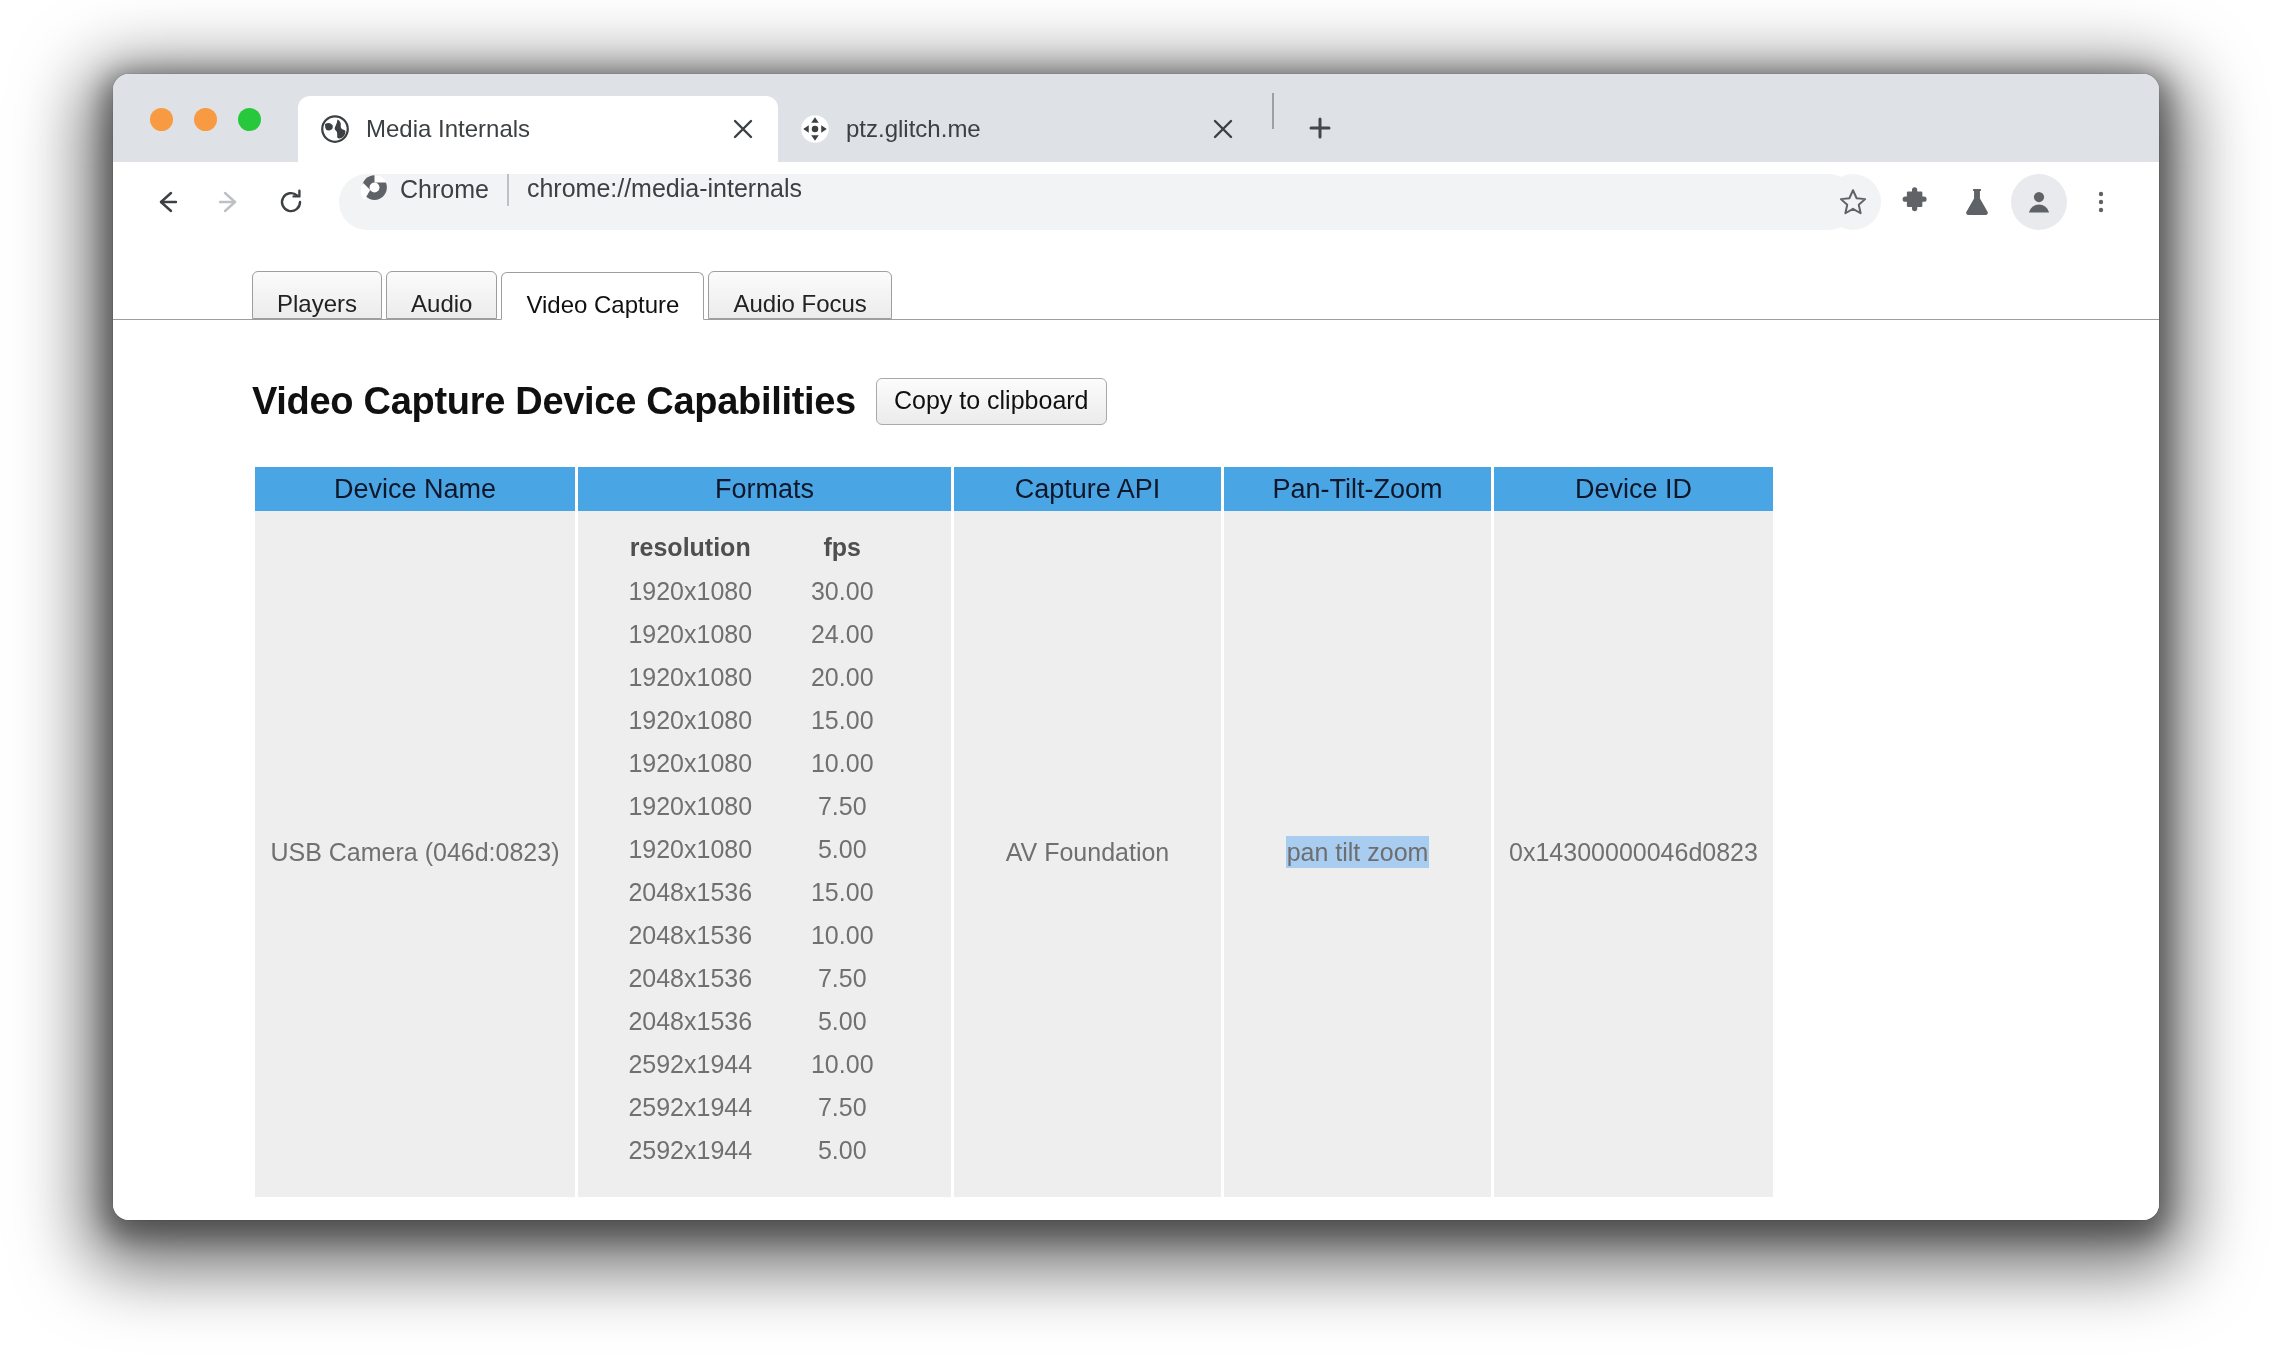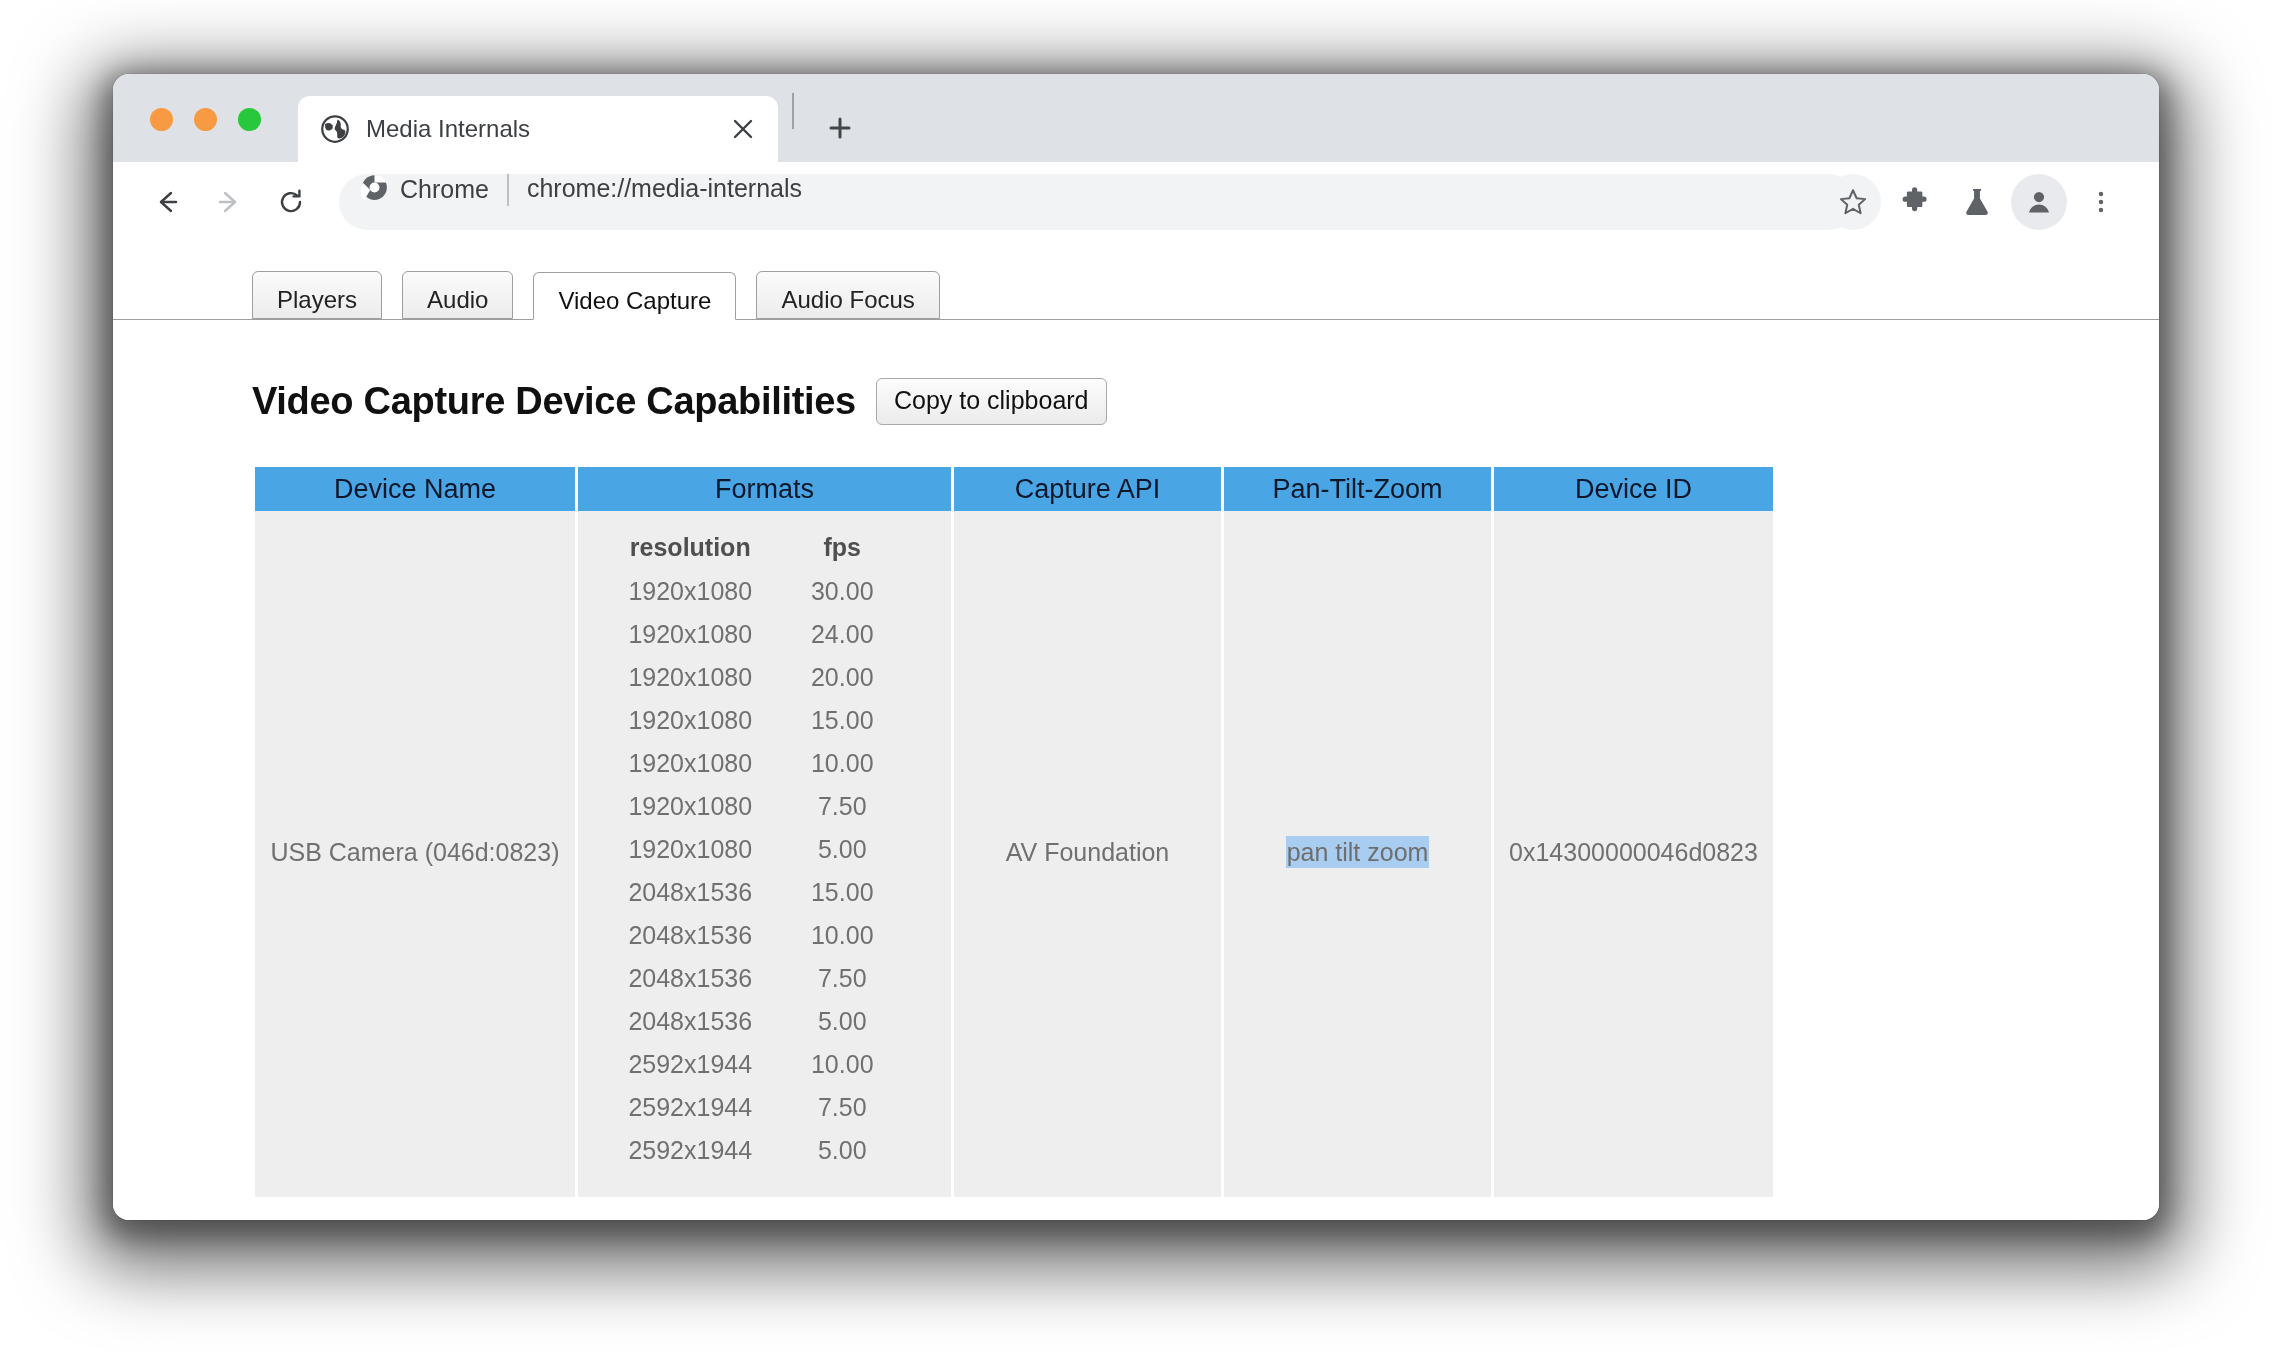--- a/index.html
+++ b/index.html
@@ -187,27 +187,27 @@
     height: 50px;
     display: flex;
     align-items: flex-end;
     padding-left: 139px;
     border-bottom: 1px solid #9e9e9e;
     margin-top: 28px;
   }
   .page-tab {
     height: 48px;
     display: flex;
-    align-items: flex-end;
-    padding: 4px 24px;
+    align-items: flex-start;
+    padding: 18px 24px;
     font-size: 24px;
     color: #101010;
     border: 1px solid #9e9e9e;
     border-radius: 6px 6px 0 0;
-    margin-right: 20px;
+    margin-right: 4px;
     position: relative;
   }
   .page-tab.inactive {
     background: linear-gradient(#fbfbfb, #ececec);
     color: #222;
   }
   .page-tab.active {
     background: #ffffff;
     border-bottom: 1px solid #ffffff;
     margin-bottom: -1px;
@@ -326,20 +326,38 @@
             </svg>
           </span>
           <span class="tab-title">Media Internals</span>
           <span class="tab-close">
             <svg width="22" height="22" viewBox="0 0 22 22">
               <path d="M3 3 L19 19 M19 3 L3 19" stroke="#3c4043" stroke-width="2.4" stroke-linecap="round"></path>
             </svg>
           </span>
         </div>
 
+        <div class="browser-tab inactive">
+          <span class="tab-favicon">
+            <svg width="30" height="30" viewBox="0 0 24 24">
+              <circle cx="12" cy="12" r="11" fill="#ffffff"></circle>
+              <circle cx="12" cy="12" r="2.6" fill="#3c4043"></circle>
+              <path d="M12 2.6 L15 7 L9 7 Z" fill="#3c4043"></path>
+              <path d="M12 21.4 L9 17 L15 17 Z" fill="#3c4043"></path>
+              <path d="M2.6 12 L7 9 L7 15 Z" fill="#3c4043"></path>
+              <path d="M21.4 12 L17 15 L17 9 Z" fill="#3c4043"></path>
+            </svg>
+          </span>
+          <span class="tab-title">ptz.glitch.me</span>
+          <span class="tab-close">
+            <svg width="22" height="22" viewBox="0 0 22 22">
+              <path d="M3 3 L19 19 M19 3 L3 19" stroke="#3c4043" stroke-width="2.4" stroke-linecap="round"></path>
+            </svg>
+          </span>
+        </div>
 
         <span class="tab-sep"></span>
 
         <div id="new-tab-button">
           <svg width="26" height="26" viewBox="0 0 26 26">
             <path d="M13 4 L13 22 M4 13 L22 13" stroke="#44474a" stroke-width="3" stroke-linecap="round"></path>
           </svg>
         </div>
       </div>
     </div>

